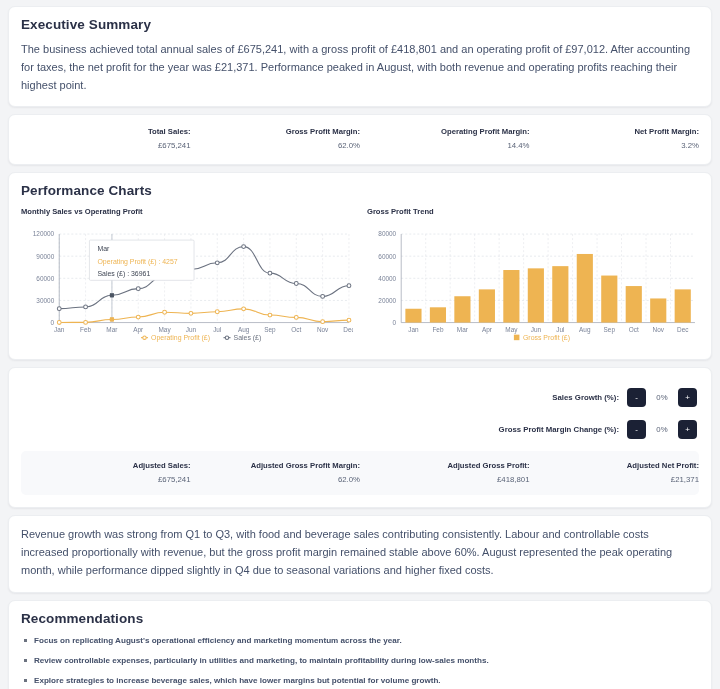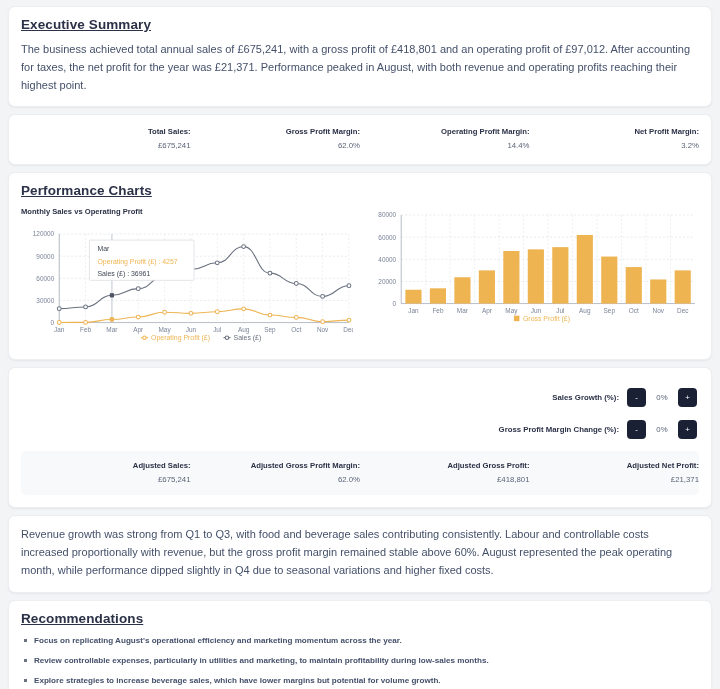--- a/index.html
+++ b/index.html
@@ -18,21 +18,20 @@
     border: 1px solid #eceef1;
     box-shadow: 0 1px 2px rgba(16,24,40,.06);
     padding: 10px 12px 12px 12px;
   }
   .card-title {
     font-size: 13.5px;
     font-weight: 700;
     color: #2b3147;
     letter-spacing: .1px;
     margin-bottom: 9px;
-    text-decoration: underline;
   }
   .body-text {
     font-size: 11px;
     line-height: 1.62;
     color: #44506a;
   }
   
   .metrics-row { display: flex; padding: 2px 0 2px 0; }
   .metric { flex: 1; text-align: right; }
   .metric-label {
@@ -201,20 +200,21 @@
           <g id="line-tooltip">
               <rect x="68" y="14" width="104" height="40" fill="#fff" stroke="#d7dae0" stroke-width="0.7" rx="1"></rect>
               <text x="76" y="25" class="legend-text" fill="#3f4654" font-size="7.4">Mar</text>
               <text x="76" y="38" class="legend-text" fill="#eeb452" font-size="7.4">Operating Profit (£) : 4257</text>
               <text x="76" y="50" class="legend-text" fill="#3f4654" font-size="7.4">Sales (£) : 36961</text>
             </g>
         </svg>
       </div>
 
       <div class="chart-col">
+        <div class="chart-subtitle">Gross Profit Trend</div>
         <svg class="chart-svg" viewBox="0 0 330 120">
           <g id="bar-grid">
               <line x1="34" x2="326" y1="74" y2="74" stroke="#d9dde4" stroke-width="0.6" stroke-dasharray="2 2"></line>
               <line x1="34" x2="326" y1="52" y2="52" stroke="#d9dde4" stroke-width="0.6" stroke-dasharray="2 2"></line>
               <line x1="34" x2="326" y1="30" y2="30" stroke="#d9dde4" stroke-width="0.6" stroke-dasharray="2 2"></line>
               <line x1="34" x2="326" y1="8" y2="8" stroke="#d9dde4" stroke-width="0.6" stroke-dasharray="2 2"></line>
               <line x1="58.33333333333333" x2="58.33333333333333" y1="8" y2="96" stroke="#e2e5ea" stroke-width="0.6" stroke-dasharray="2 2"></line>
               <line x1="82.66666666666666" x2="82.66666666666666" y1="8" y2="96" stroke="#e2e5ea" stroke-width="0.6" stroke-dasharray="2 2"></line>
               <line x1="107" x2="107" y1="8" y2="96" stroke="#e2e5ea" stroke-width="0.6" stroke-dasharray="2 2"></line>
               <line x1="131.33333333333331" x2="131.33333333333331" y1="8" y2="96" stroke="#e2e5ea" stroke-width="0.6" stroke-dasharray="2 2"></line>

